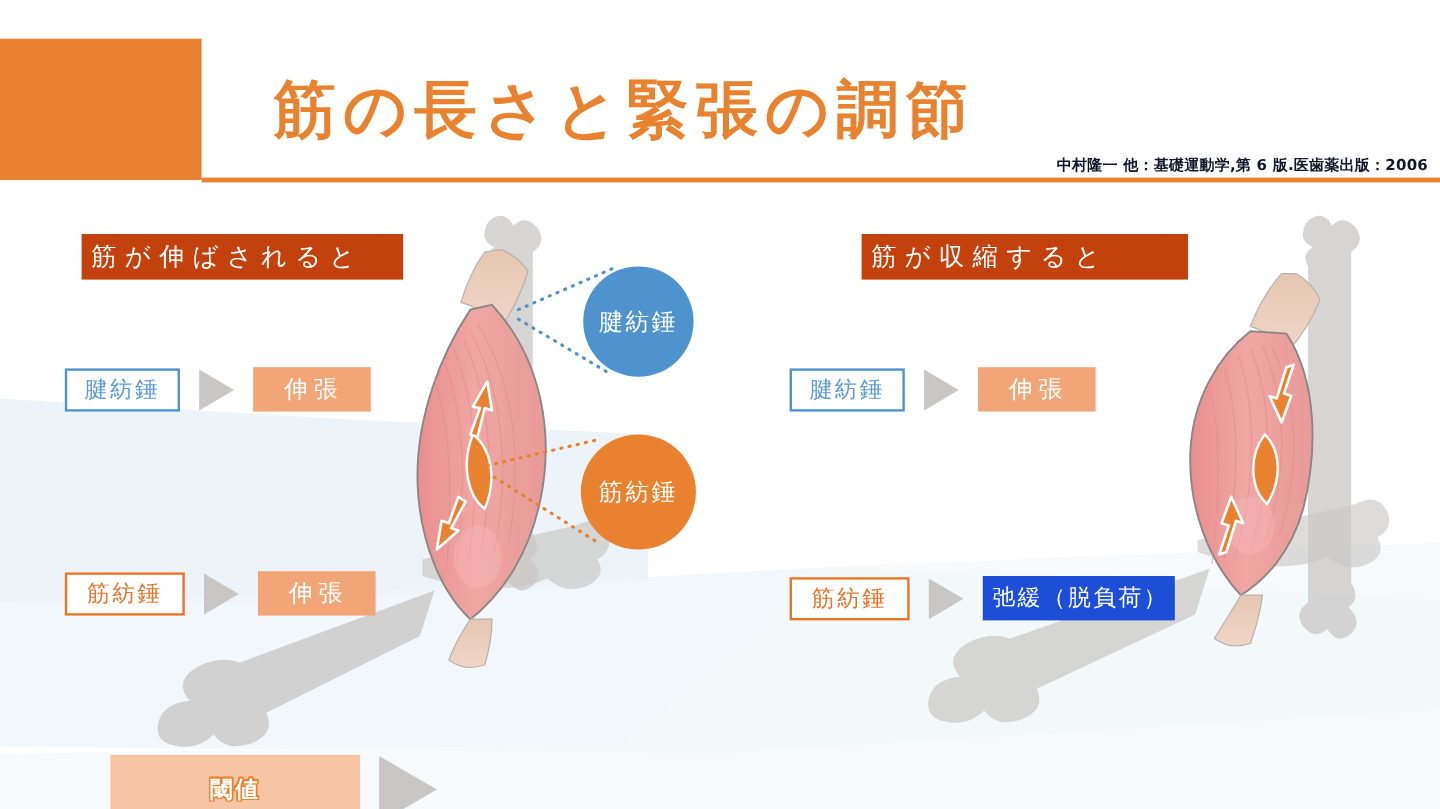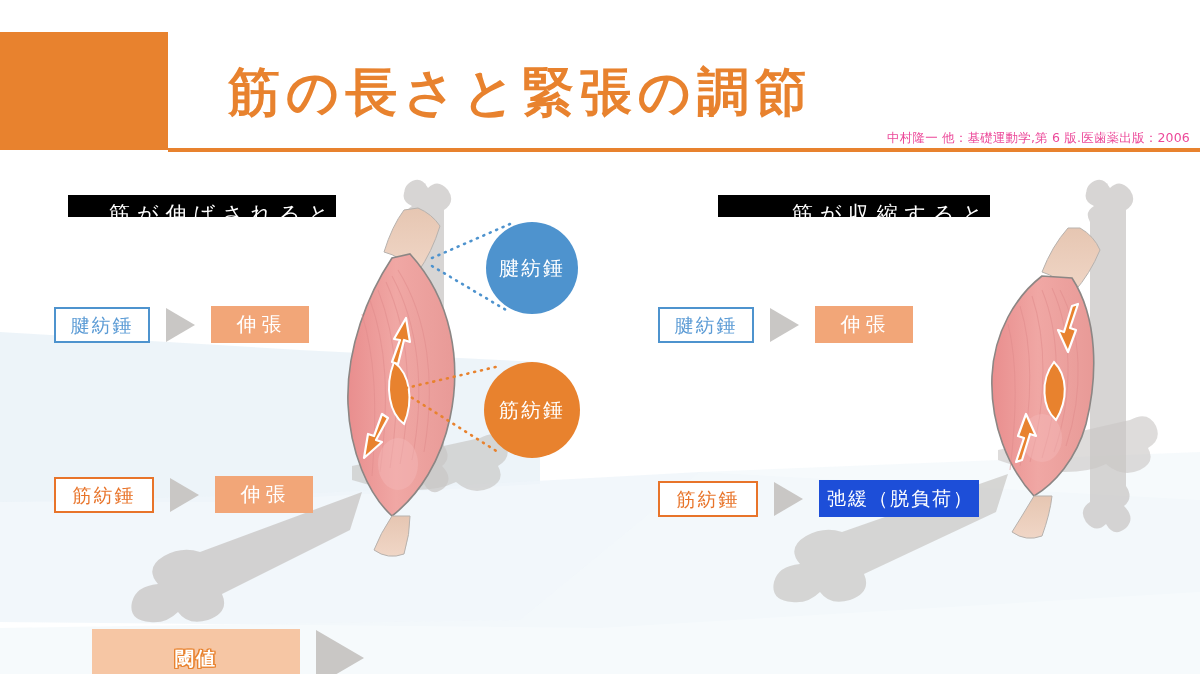--- a/index.html
+++ b/index.html
@@ -55,36 +55,37 @@
     letter-spacing: 6px;
     line-height: 1.1;
     white-space: nowrap;
   }
   .citation {
     position: absolute;
     right: 10px;
     top: 98px;
     z-index: 4;
     font-size: 12.5px;
-    color: #ec4899;
+    color: #0f172a;
     letter-spacing: 0.2px;
     white-space: nowrap;
+    font-weight: bold;
   }
 
   
   .section-header {
     position: absolute;
     z-index: 5;
-    background: #000000;
+    background: #c2410c;
     color: #ffffff;
     font-size: 21px;
     letter-spacing: 7px;
-    text-align: right;
+    text-align: left;
     line-height: 38px;
-    height: 22px;
+    height: 38px;
     box-sizing: border-box;
     padding-left: 8px;
   }
   #header-left  { left: 68px;  top: 163px; width: 268px; }
   #header-right { left: 718px; top: 163px; width: 272px; }
 
   
   .flow-row {
     position: absolute;
     z-index: 5;

